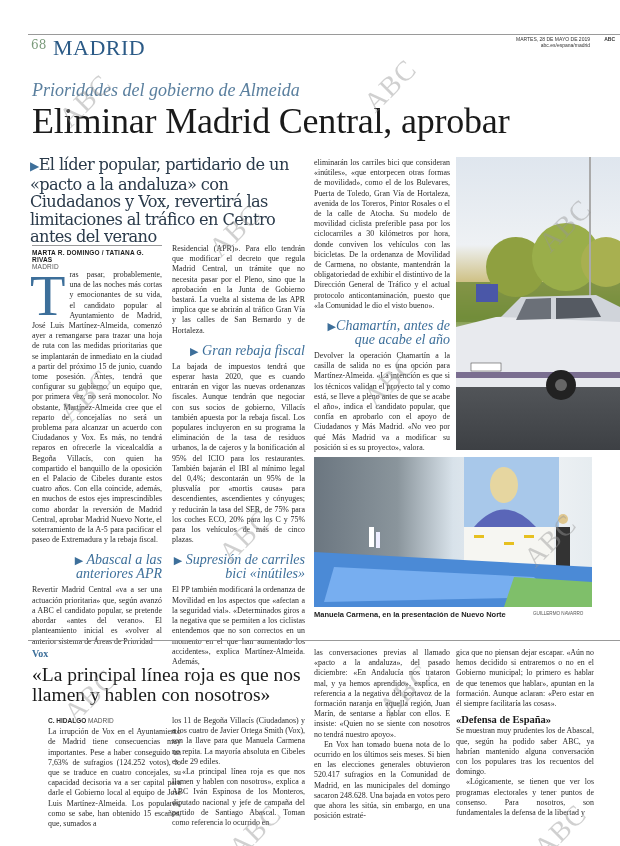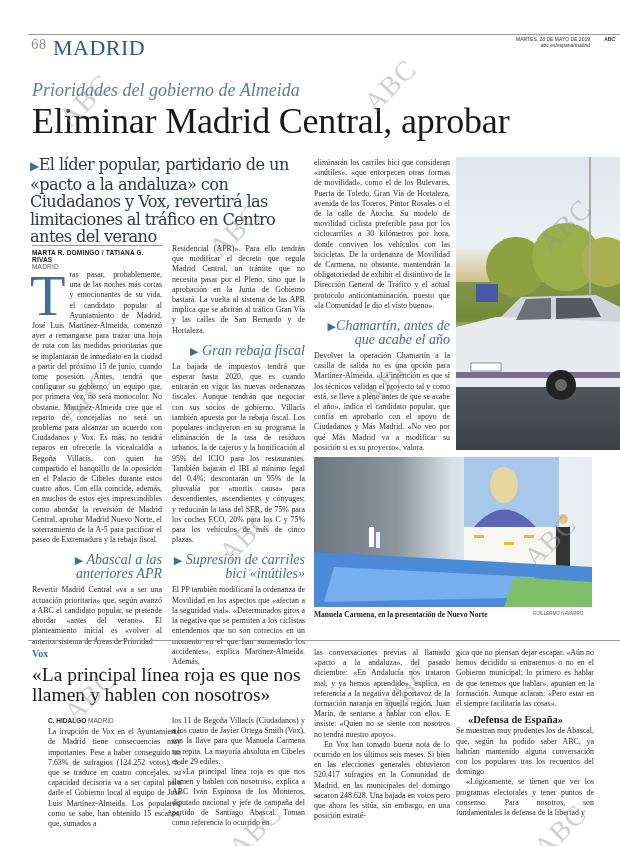--- a/index.html
+++ b/index.html
@@ -14,28 +14,28 @@
 .headline{position:absolute;left:32px;top:100px;font-size:36px;color:#1a1a1a;font-family:"Liberation Serif",serif;letter-spacing:-.2px;white-space:nowrap}
 .deck{position:absolute;left:30px;top:156px;width:280px;font-size:16.2px;line-height:17.5px;color:#2a3a4a;font-family:"DejaVu Serif",serif;font-weight:400;letter-spacing:-.6px}
 .deck .tri{color:#3d6f9a;font-size:12px}
 .col{position:absolute;font-size:7.9px;line-height:10.2px;color:#2a2a2a;text-align:justify;hyphens:auto;font-family:"Liberation Serif",serif}
 .byline{position:absolute;left:32px;top:245px;width:130px;border-top:1px solid #999;padding-top:3px;font-size:6.5px;font-weight:bold;letter-spacing:.2px;font-family:"Liberation Sans",sans-serif}
 .byline .loc{display:block;font-weight:normal;color:#555}
 .dropcap{float:left;font-size:58px;line-height:48px;color:#3d6f9a;margin:2px 4px 0 -2px;font-family:"Liberation Serif",serif}
 .sub{font-size:14px;line-height:14px;font-style:italic;color:#3d6f9a;margin:8px 0 4px;font-family:"Liberation Serif",serif;text-align:right}
 .sub .tri{font-style:normal;font-size:11px}
 .photo{position:absolute;overflow:hidden}
-.caption{position:absolute;left:314px;top:610px;font-size:7.5px;font-weight:bold;color:#222;font-family:Liberation Serif, serif}
+.caption{position:absolute;left:314px;top:610px;font-size:7.5px;font-weight:bold;color:#222;font-family:Liberation Sans, sans-serif}
 .credit{position:absolute;left:533px;top:611px;font-size:4.6px;color:#555;font-family:"Liberation Sans",sans-serif}
 .divider{position:absolute;left:28px;top:640px;width:592px;height:1px;background:#999}
 .voxlabel{position:absolute;left:32px;top:648px;font-size:10px;font-weight:bold;color:#3d6f9a;font-family:"Liberation Serif",serif}
 .quotehead{position:absolute;left:32px;top:665px;width:280px;font-size:19.5px;line-height:20px;color:#1a1a1a;font-family:"Liberation Serif",serif}
 .byline2{font-size:6.5px;font-weight:bold;font-family:"Liberation Sans",sans-serif;margin-bottom:1px}
 .byline2 .loc{font-weight:normal;color:#555}
-.subb{font-size:10.5px;font-weight:bold;color:#1a1a1a;margin:6px 12px 1px;font-family:"Liberation Serif",serif;text-align:left}
+.subb{font-size:10.5px;font-weight:bold;color:#1a1a1a;margin:6px 0 1px;font-family:"Liberation Serif",serif;text-align:left}
 .indent{text-indent:10px;display:block}
 .wm{position:absolute;color:rgba(150,150,150,.45);font-size:28px;font-family:"Liberation Serif",serif;transform:rotate(-45deg);pointer-events:none;letter-spacing:1px}
 </style>
 </head>
 <body>
 
 <div>
 
   <div class="topline"></div>
   <div class="pagenum">68</div>

